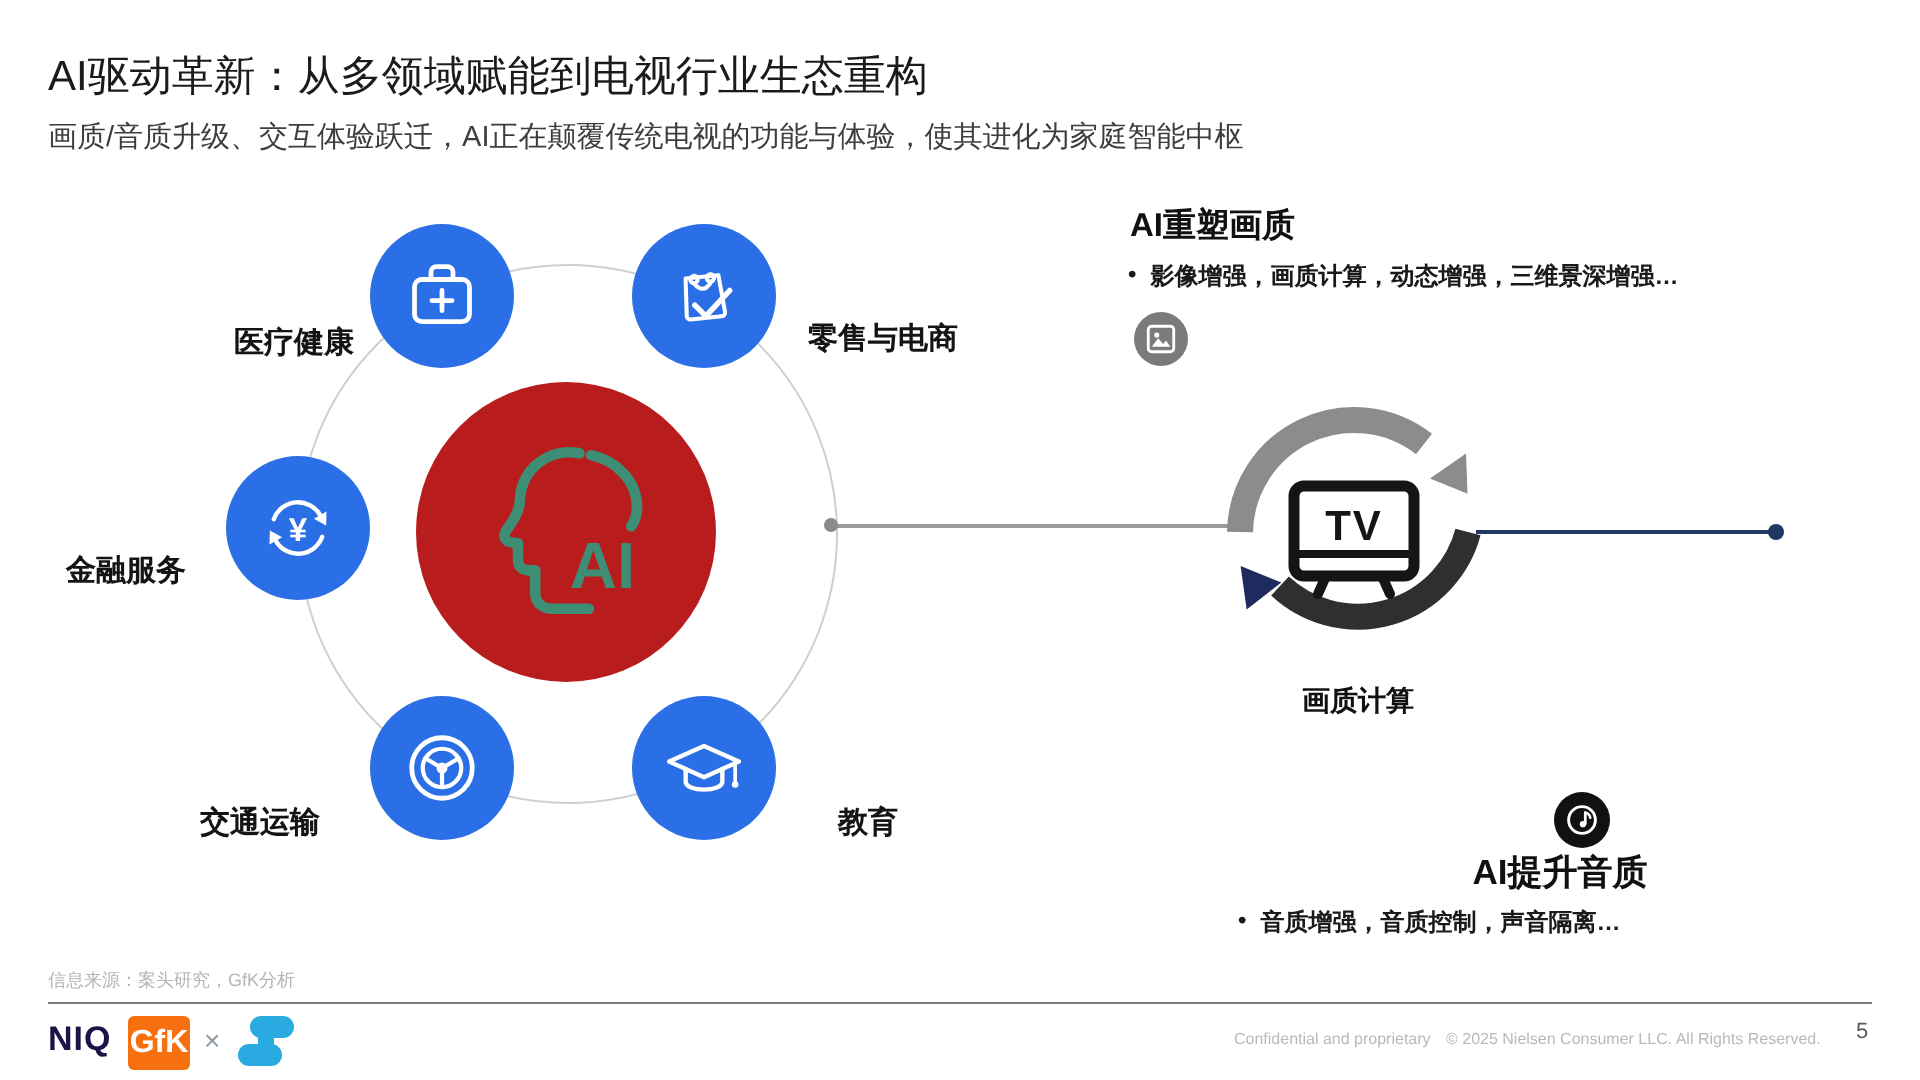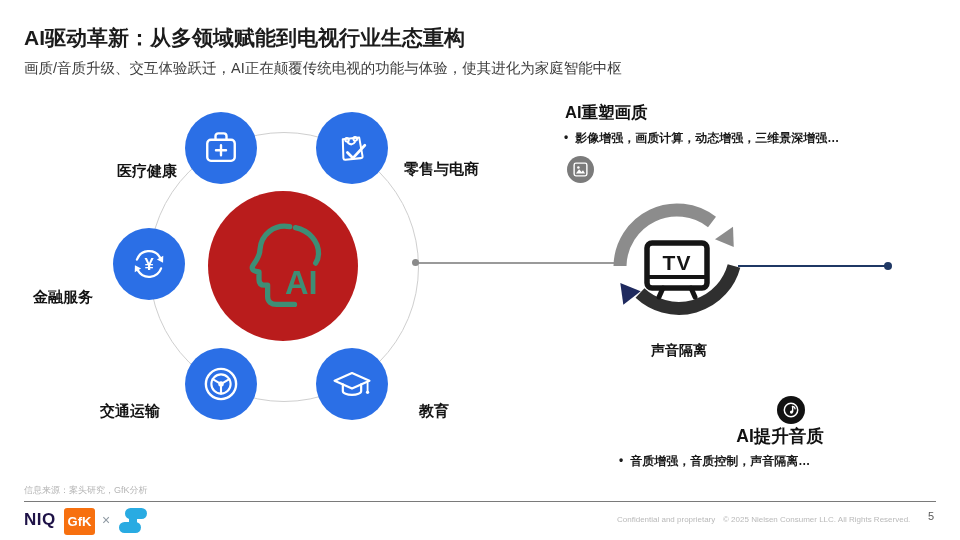--- a/index.html
+++ b/index.html
@@ -1,38 +1,38 @@
 <!DOCTYPE html>
 <html><head>
 <meta charset="utf-8">
 <style>
   html,body{margin:0;padding:0;background:#fff;}
   .slide{position:relative;width:960px;height:540px;background:#ffffff;overflow:hidden;
          font-family:"Liberation Sans","DejaVu Sans",sans-serif;}
   .abs{position:absolute;}
 
   
-  .title{left:24px;top:24px;font-size:21px;font-weight:bold;color:#1b1b1b;}
+  .title{left:24px;top:24px;font-size:21px;font-weight:normal;color:#1b1b1b;}
   .subtitle{left:24px;top:59px;font-size:14.5px;color:#3d3d3d;}
 
   
   .ring{left:149px;top:132px;width:268px;height:268px;border:1.5px solid #cfcfcf;border-radius:50%;}
   .center-circle{left:208px;top:191px;width:150px;height:150px;border-radius:50%;background:#b91c1c;
                  display:flex;align-items:center;justify-content:center;}
   .sector-circle{width:72px;height:72px;border-radius:50%;background:#2B6FE6;
                  display:flex;align-items:center;justify-content:center;}
   .c-medical{left:185px;top:112px;}
   .c-retail{left:316px;top:112px;}
   .c-finance{left:113px;top:228px;}
   .c-transport{left:185px;top:348px;}
   .c-education{left:316px;top:348px;}
   .sector-label{font-size:15px;font-weight:bold;color:#141414;white-space:nowrap;}
   .l-medical{left:101px;top:162px;padding-left:16px;}
   .l-retail{left:404px;top:160px;}
-  .l-finance{left:33px;top:288px;}
+  .l-finance{left:33px;top:276px;}
   .l-transport{left:100px;top:402px;}
   .l-education{left:419px;top:402px;}
 
   
   .line-gray{left:416px;top:262px;width:202px;border-top:2px solid #9a9a9a;}
   .dot-gray{left:412px;top:259px;width:7px;height:7px;border-radius:50%;background:#8a8a8a;}
   .line-navy{left:738px;top:265px;width:150px;border-top:2px solid #1F3864;}
   .dot-navy{left:884px;top:262px;width:8px;height:8px;border-radius:50%;background:#1F3864;}
 
   
@@ -48,21 +48,21 @@
   .img-icon{left:567px;top:156px;width:27px;height:27px;background:#7b7b7b;}
   .music-icon{left:777px;top:396px;width:28px;height:28px;background:#111111;}
   .audio-title{left:700px;top:424px;width:160px;text-align:center;font-size:17.5px;font-weight:bold;color:#111;}
   .audio-bullet{left:619px;top:453px;}
 
   
   .source{left:24px;top:484px;font-size:9px;color:#b5b5b5;}
   .divider{left:24px;top:501px;width:912px;border-top:1px solid #7a7a7a;}
   .niq{left:24px;top:510px;font-size:17px;font-weight:800;color:#1E1247;letter-spacing:.5px;}
   .gfk-box{left:64px;top:508px;width:31px;height:27px;background:#F7700F;border-radius:3px;color:#fff;
-           font-size:13px;font-weight:bold;display:flex;align-items:center;justify-content:center;}
+           font-size:16px;font-weight:bold;display:flex;align-items:center;justify-content:center;}
   .logo-x{left:102px;top:512px;font-size:14px;color:#8f9aa3;}
   .z-logo{left:118px;top:507px;}
   .foot-text{font-size:8px;color:#b9b9b9;}
   .confidential{left:617px;top:515px;}
   .copyright{left:723px;top:515px;}
   .page-num{left:928px;top:510px;font-size:11px;color:#595959;}
 </style>
 </head>
 <body>
 
@@ -148,21 +148,21 @@
     <path d="M0,-11 L19,0 L0,11 Z" transform="translate(30,107) rotate(-128)" fill="#1F2A5E"></path>
     <g>
       <rect x="45" y="52" width="60" height="45" rx="5" fill="#ffffff" stroke="#151515" stroke-width="5.5"></rect>
       <line x1="47" y1="86" x2="103" y2="86" stroke="#151515" stroke-width="4"></line>
       <text x="75" y="79" text-anchor="middle" font-size="21" font-weight="bold" fill="#151515" letter-spacing="1">TV</text>
       <path d="M61,97 L57,106 M89,97 L93,106" stroke="#151515" stroke-width="5" stroke-linecap="round"></path>
     </g>
   </svg>
 
   <div class="abs tv-caption">
-    <div>声音隔离</div>
+    <div>画质计算</div>
   </div>
 
   <div class="abs iq-title">AI重塑画质</div>
   <div class="abs bullet-row iq-bullet">
     <span>•</span>
     <span>影像增强，画质计算，动态增强，三维景深增强…</span>
   </div>
   <div class="abs icon-circle img-icon">
     <svg width="17" height="17" viewBox="0 0 24 24">
       <rect x="3" y="3" width="18" height="18" rx="2.5" fill="none" stroke="#fff" stroke-width="2"></rect>

